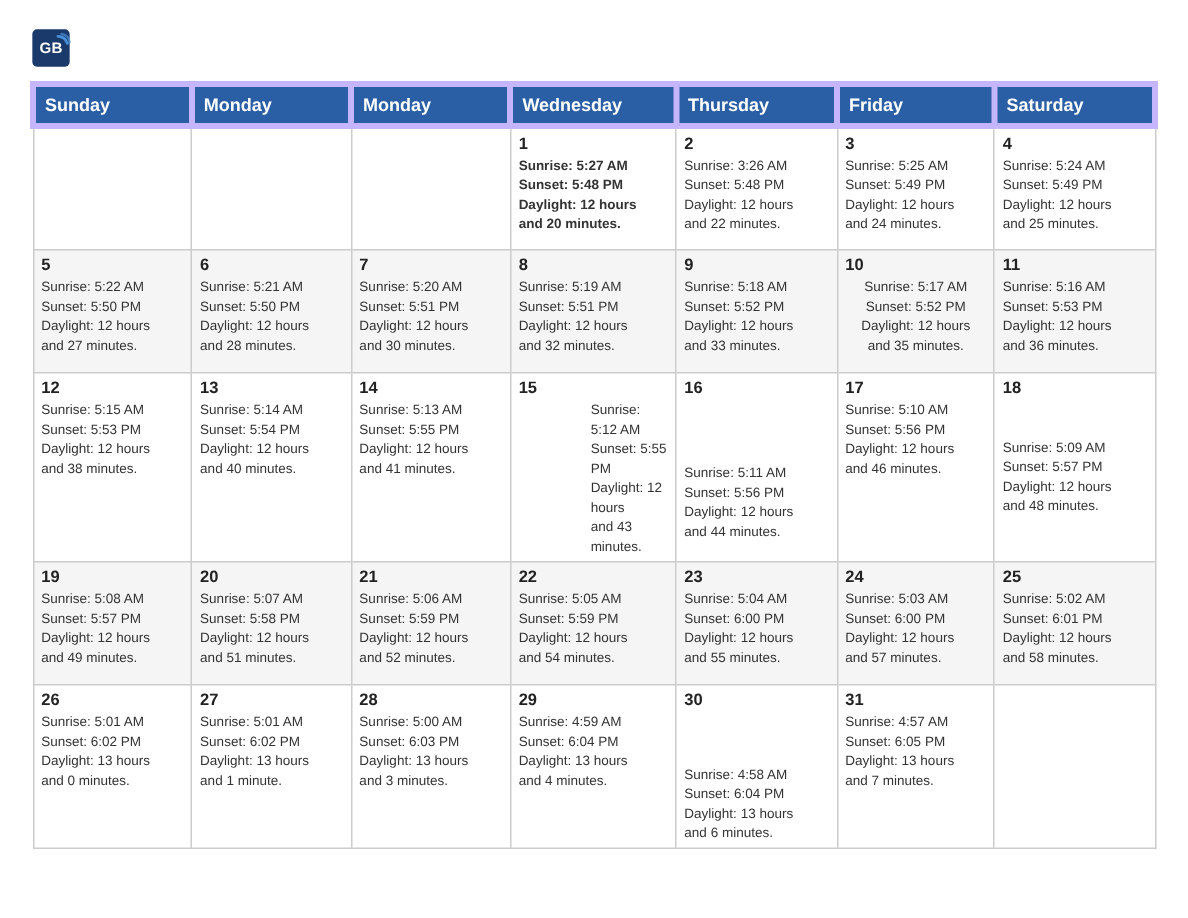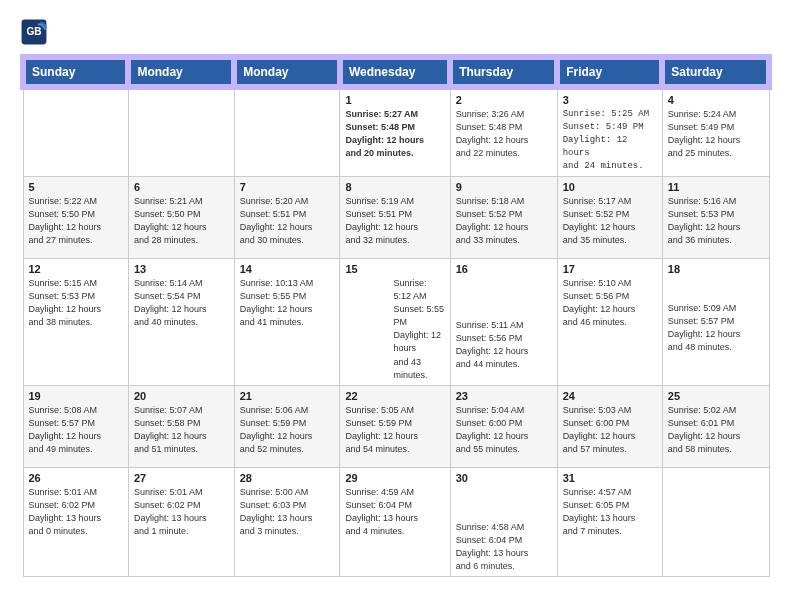--- a/index.html
+++ b/index.html
@@ -58,21 +58,21 @@
       border-collapse: collapse;
       border: 1px solid #bbb;
     }
     .calendar th {
       background: #2a5fa5;
       color: #fff;
       font-size: 12px;
       font-weight: bold;
       padding: 5px 6px;
       text-align: left;
-      border: 6px solid #c4b5fd;
+      border: 4px solid #c4b5fd;
     }
     .calendar td {
       vertical-align: top;
       width: 113px;
       border: 1px solid #ccc;
       padding: 4px 5px 3px 5px;
       font-size: 9.5px;
       color: #222;
       background: #fff;
       height: 82px;
@@ -144,21 +144,21 @@
           </td>
           <td>
             <div class="day-num">2</div>
             <div class="day-info" style="white-space: pre-line;">Sunrise: 3:26 AM
 Sunset: 5:48 PM
 Daylight: 12 hours
 and 22 minutes.</div>
           </td>
           <td>
             <div class="day-num">3</div>
-            <div class="day-info" style="white-space: pre-line; font-family: Liberation Mono, monospace;">Sunrise: 5:25 AM
+            <div class="day-info" style="white-space: pre-line;">Sunrise: 5:25 AM
 Sunset: 5:49 PM
 Daylight: 12 hours
 and 24 minutes.</div>
           </td>
           <td>
             <div class="day-num">4</div>
             <div class="day-info" style="white-space: pre-line;">Sunrise: 5:24 AM
 Sunset: 5:49 PM
 Daylight: 12 hours
 and 25 minutes.</div>
@@ -195,21 +195,21 @@
           </td>
           <td>
             <div class="day-num">9</div>
             <div class="day-info" style="white-space: pre-line;">Sunrise: 5:18 AM
 Sunset: 5:52 PM
 Daylight: 12 hours
 and 33 minutes.</div>
           </td>
           <td>
             <div class="day-num">10</div>
-            <div class="day-info" style="white-space: pre-line;">Sunrise: 5:17 AM
+            <div class="day-info" style="white-space: pre-line; text-align: center;">Sunrise: 5:17 AM
 Sunset: 5:52 PM
 Daylight: 12 hours
 and 35 minutes.</div>
           </td>
           <td>
             <div class="day-num">11</div>
             <div class="day-info" style="white-space: pre-line;">Sunrise: 5:16 AM
 Sunset: 5:53 PM
 Daylight: 12 hours
 and 36 minutes.</div>
@@ -225,21 +225,21 @@
           </td>
           <td>
             <div class="day-num">13</div>
             <div class="day-info" style="white-space: pre-line;">Sunrise: 5:14 AM
 Sunset: 5:54 PM
 Daylight: 12 hours
 and 40 minutes.</div>
           </td>
           <td>
             <div class="day-num">14</div>
-            <div class="day-info" style="white-space: pre-line;">Sunrise: 10:13 AM
+            <div class="day-info" style="white-space: pre-line;">Sunrise: 5:13 AM
 Sunset: 5:55 PM
 Daylight: 12 hours
 and 41 minutes.</div>
           </td>
           <td>
             <div class="day-num">15</div>
             <div class="day-info" style="white-space: pre-line; margin-left: 48px;">Sunrise: 5:12 AM
 Sunset: 5:55 PM
 Daylight: 12 hours
 and 43 minutes.</div>

